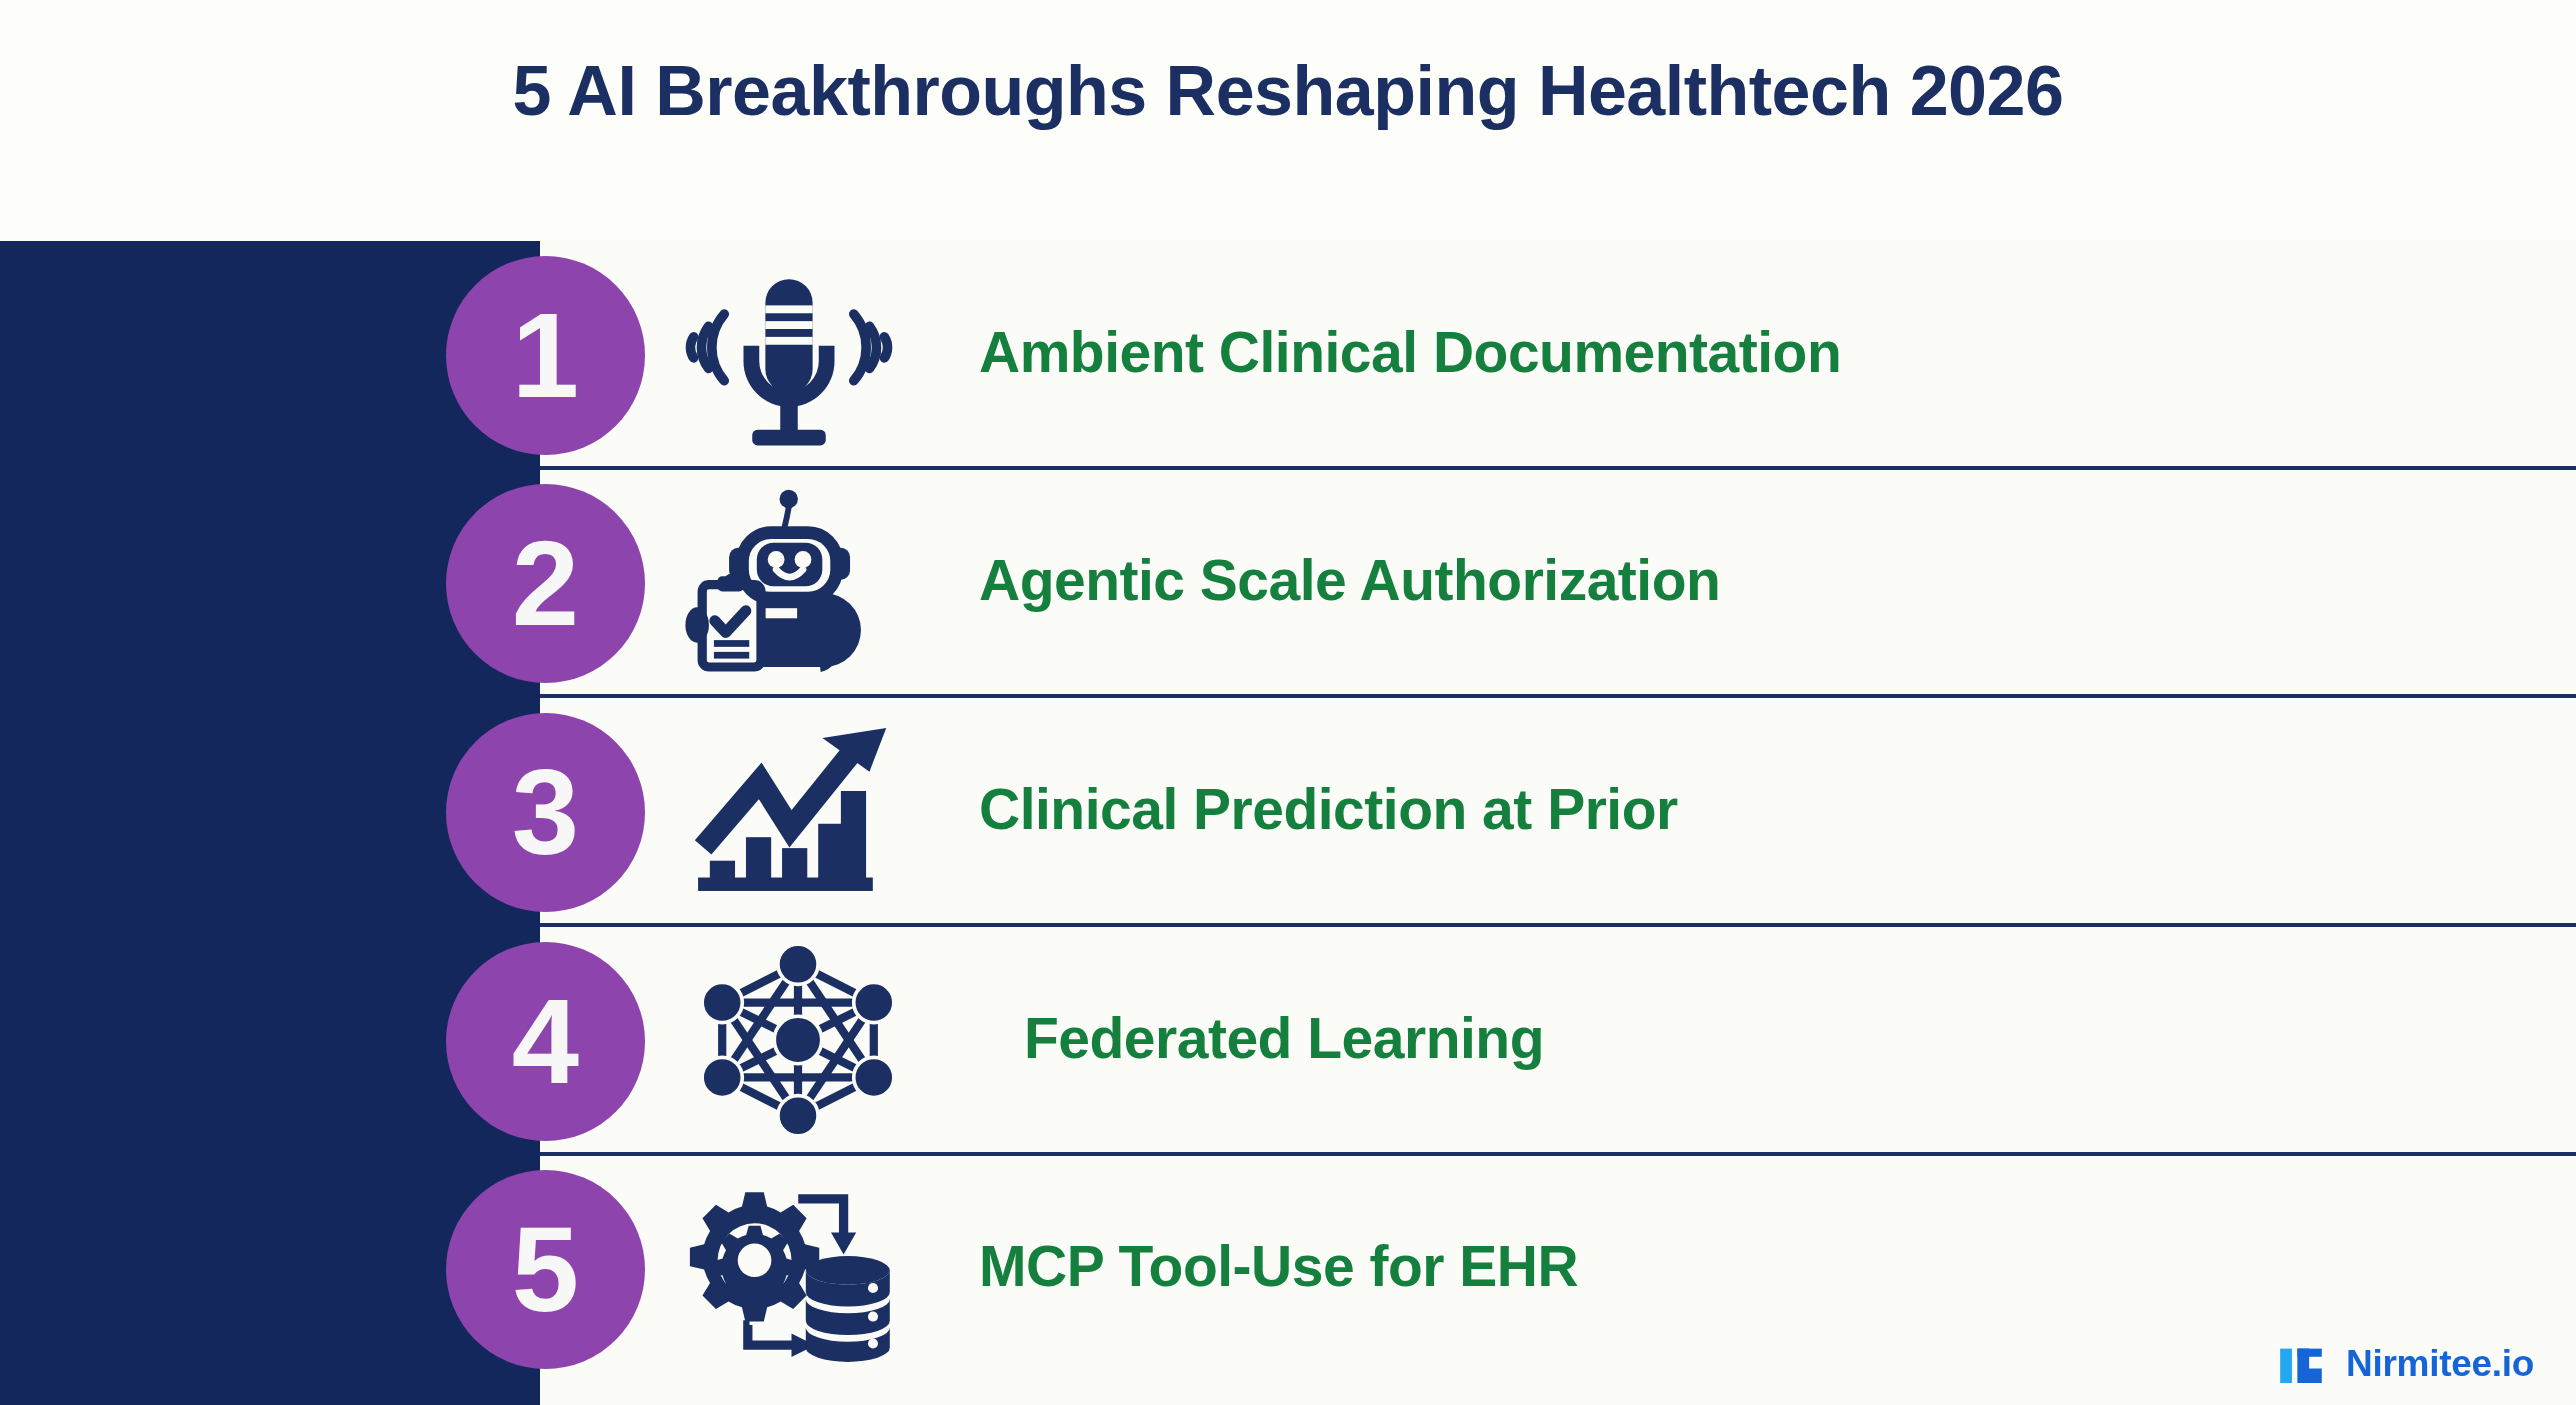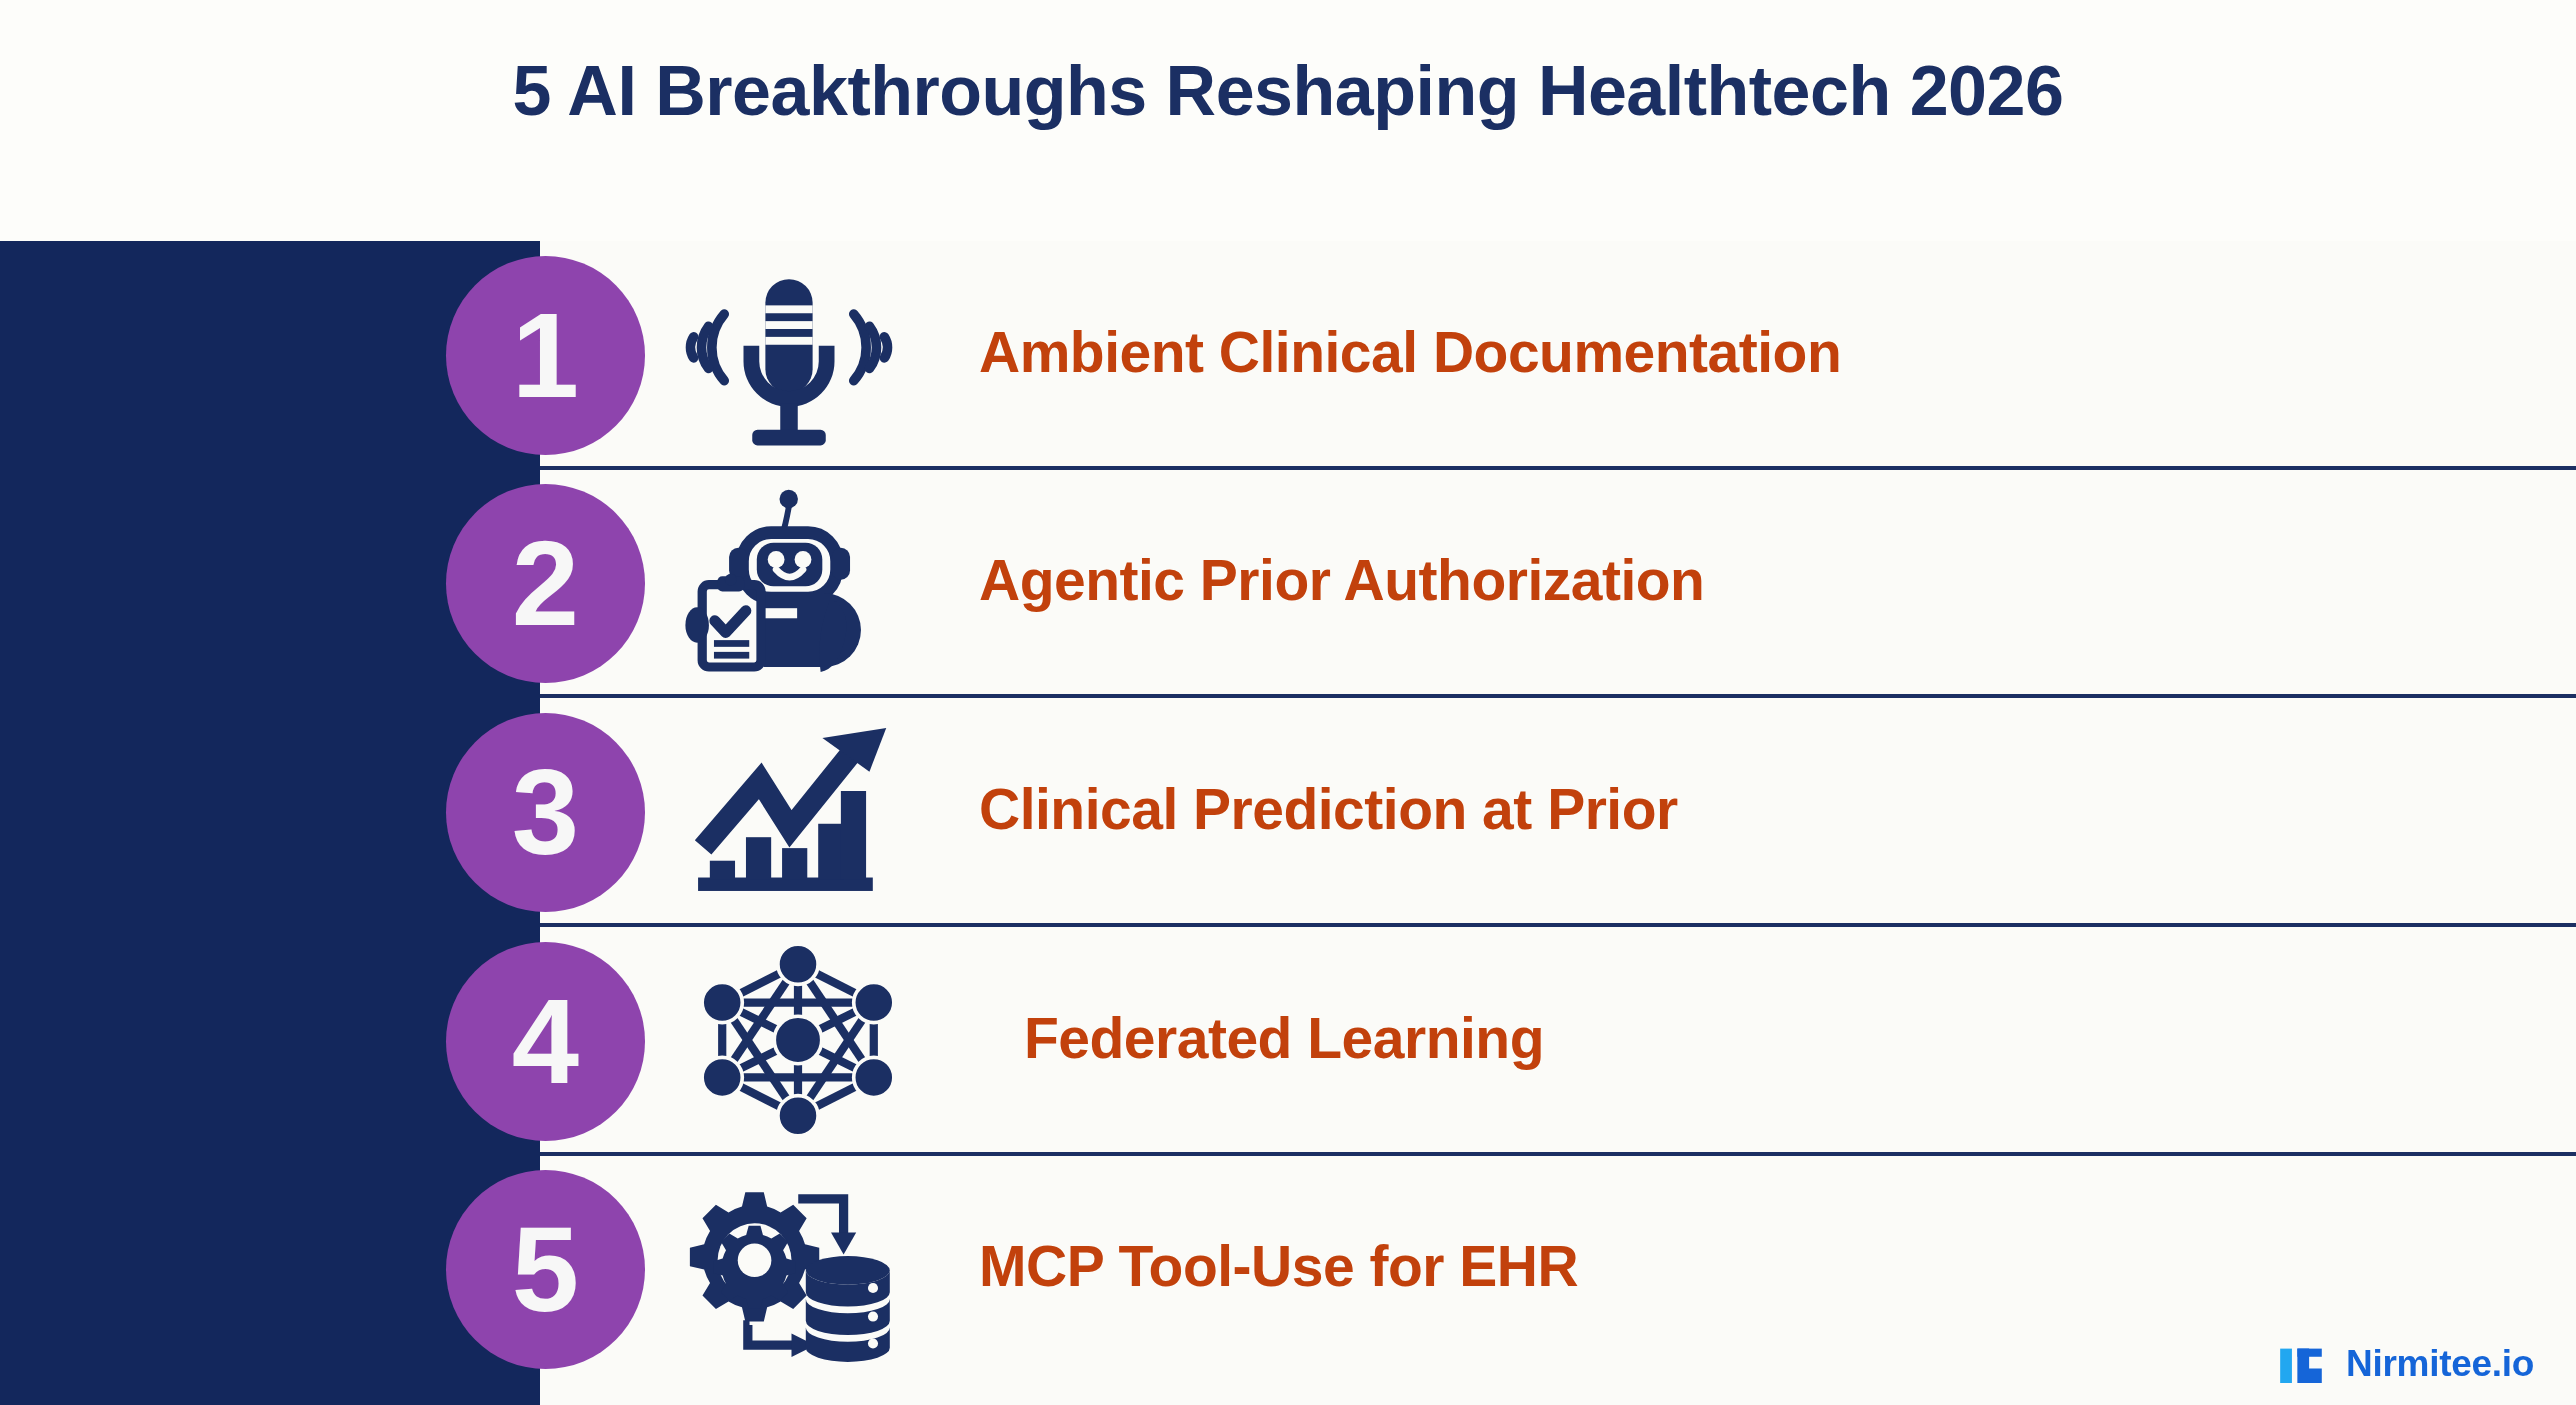--- a/index.html
+++ b/index.html
@@ -88,21 +88,21 @@
   }
   .icon-wrap svg {
     width: 100%;
     height: 100%;
     display: block;
   }
   .row-label {
     position: absolute;
     font-size: 57px;
     font-weight: bold;
-    color: #c2410c;
+    color: #15803d;
     letter-spacing: -0.5px;
     white-space: nowrap;
     font-family: "Liberation Sans", sans-serif;
   }
 
   
   #logo {
     position: absolute;
     right: 42px;
     bottom: 20px;
@@ -197,21 +197,21 @@
 
           <path d="M45 155 l13 14 l24 -26" stroke="#1b2f63" stroke-width="13" fill="none" stroke-linecap="round" stroke-linejoin="round"></path>
           <rect x="44" y="178" width="42" height="8"></rect>
           <rect x="44" y="192" width="42" height="8"></rect>
 
           <ellipse cx="24" cy="160" rx="14" ry="21"></ellipse>
         </g>
       </svg>
     </div>
     <div class="badge" style="left:446px; top:14.6px;">2</div>
-    <div class="row-label" style="left:979px; top:78px;">Agentic Prior Authorization</div>
+    <div class="row-label" style="left:979px; top:78px;">Agentic Scale Authorization</div>
     <div class="divider" style="top:225px;"></div>
   </div>
 
   <div class="row" style="top:698px;">
     <div class="icon-wrap" style="left:688px; top:18.3px;">
       <svg viewBox="0 0 250 220" xmlns="http://www.w3.org/2000/svg">
         <g fill="#1b2f63">
 
           <rect x="12" y="188" width="208" height="16"></rect>
 

